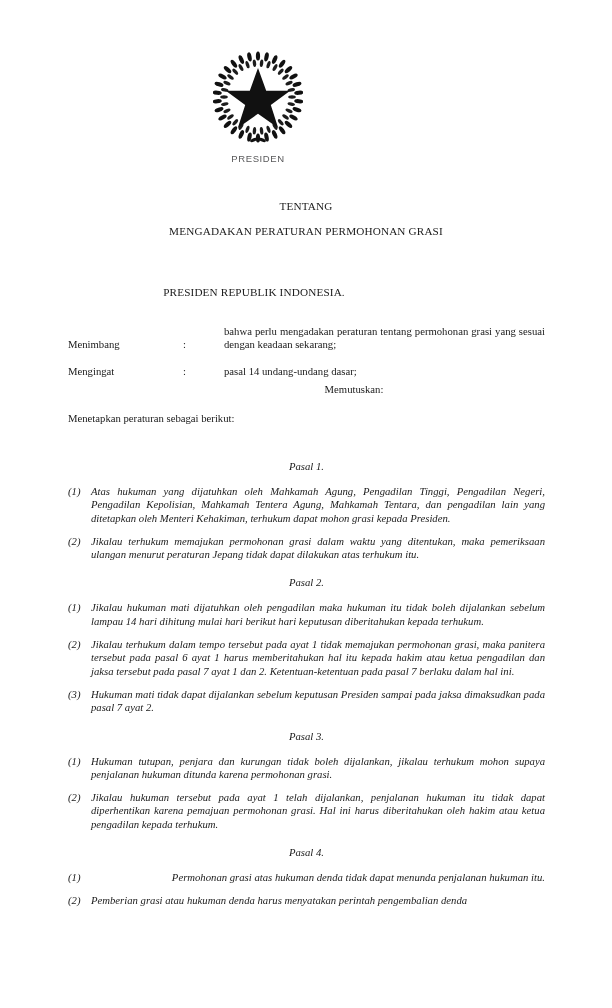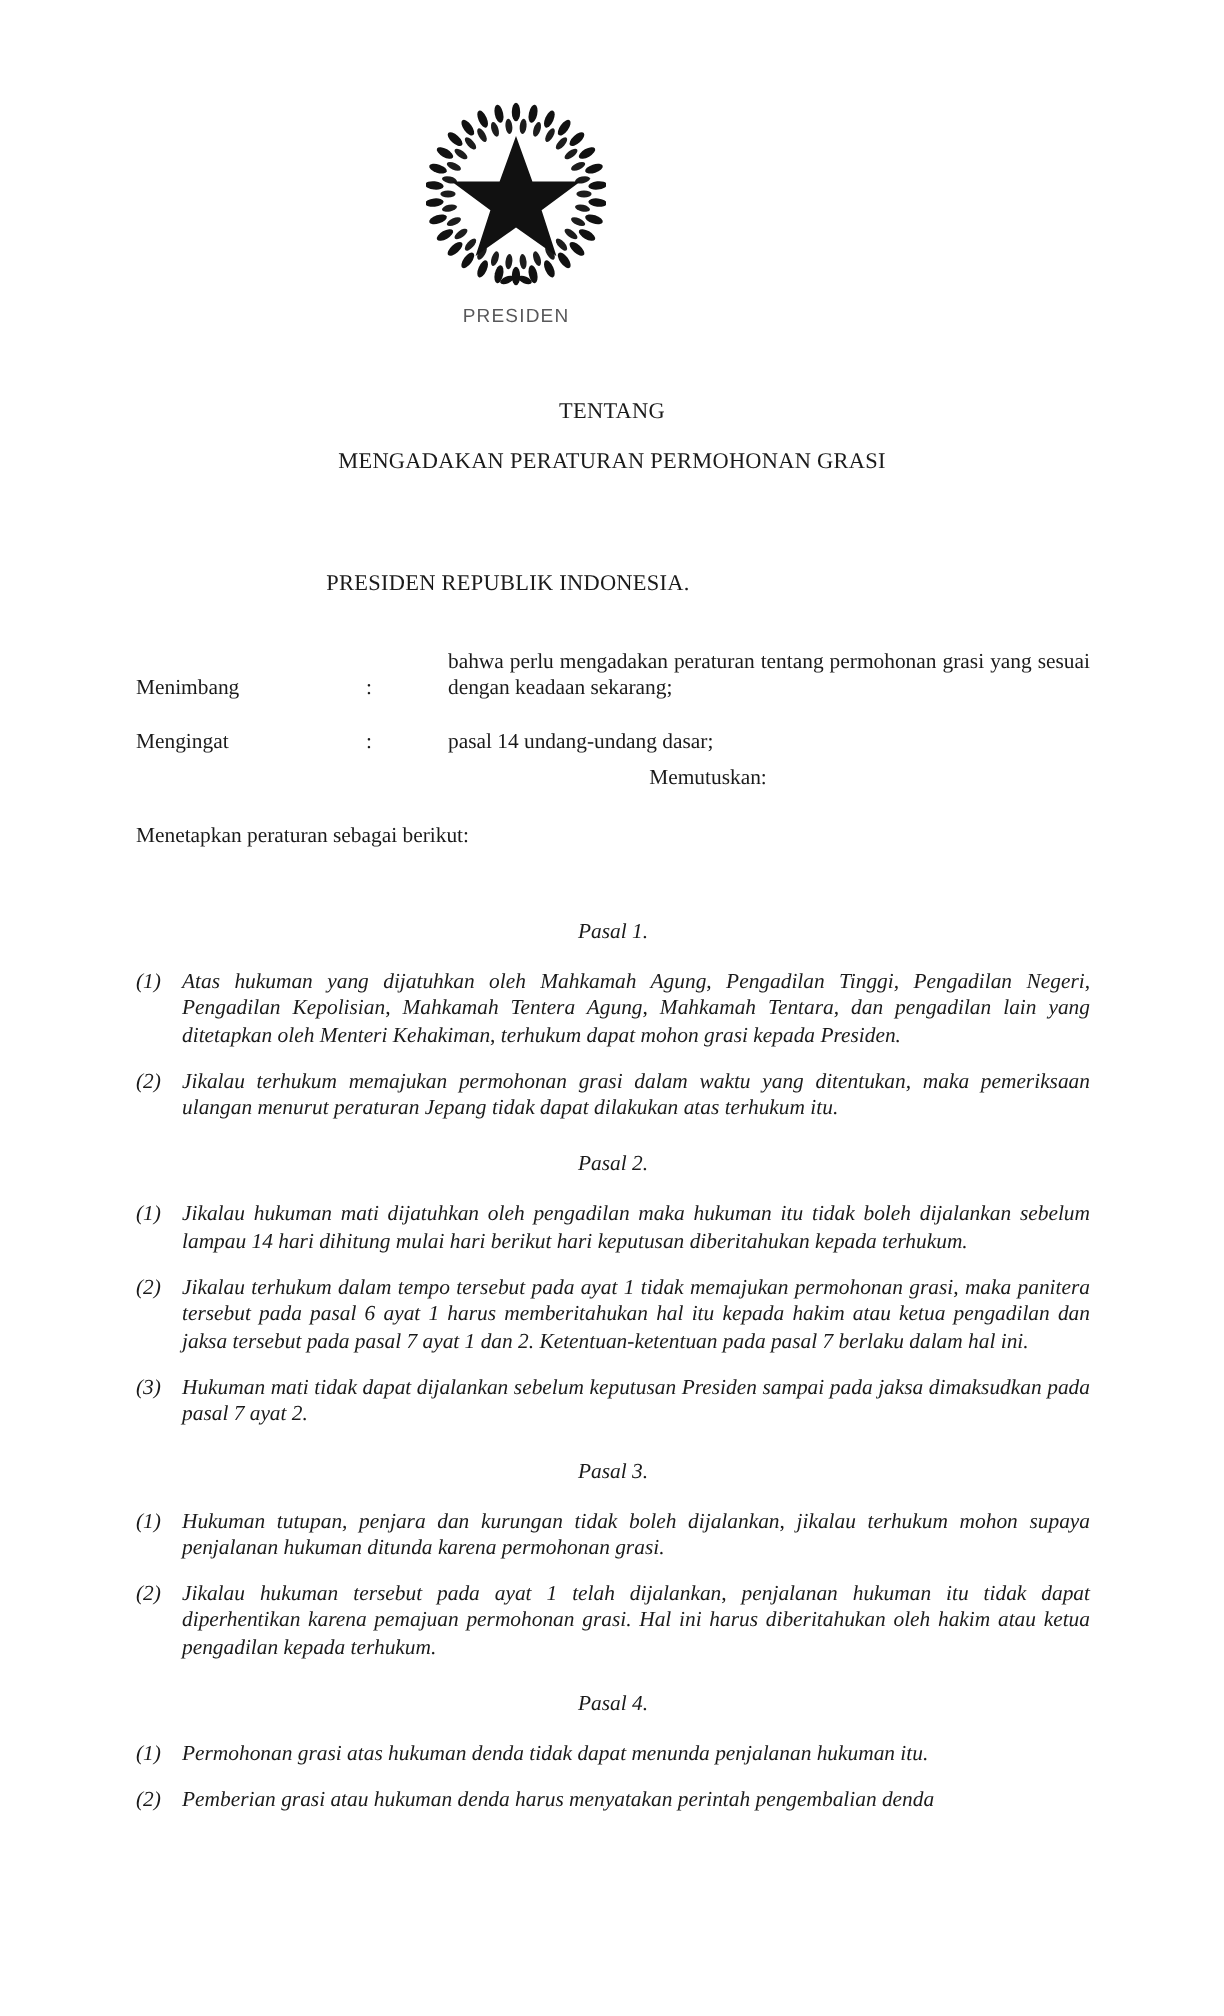--- a/index.html
+++ b/index.html
@@ -146,21 +146,21 @@
   .ayat-num {
     flex: 0 0 23px;
     width: 23px;
     text-align: left;
   }
   .ayat-text {
     flex: 1 1 auto;
     text-align: justify;
     text-justify: inter-word;
   }
-  .ayat-text.last-left { text-align: left; }
+  .ayat-text.last-left { text-align: right; }
 </style>
 </head>
 <body>
 
 <div class="page">
 
   <div class="masthead">
     <div class="emblem-wrap">
       <svg class="emblem-svg" viewBox="0 0 90 98">
         <g fill="#111111">

